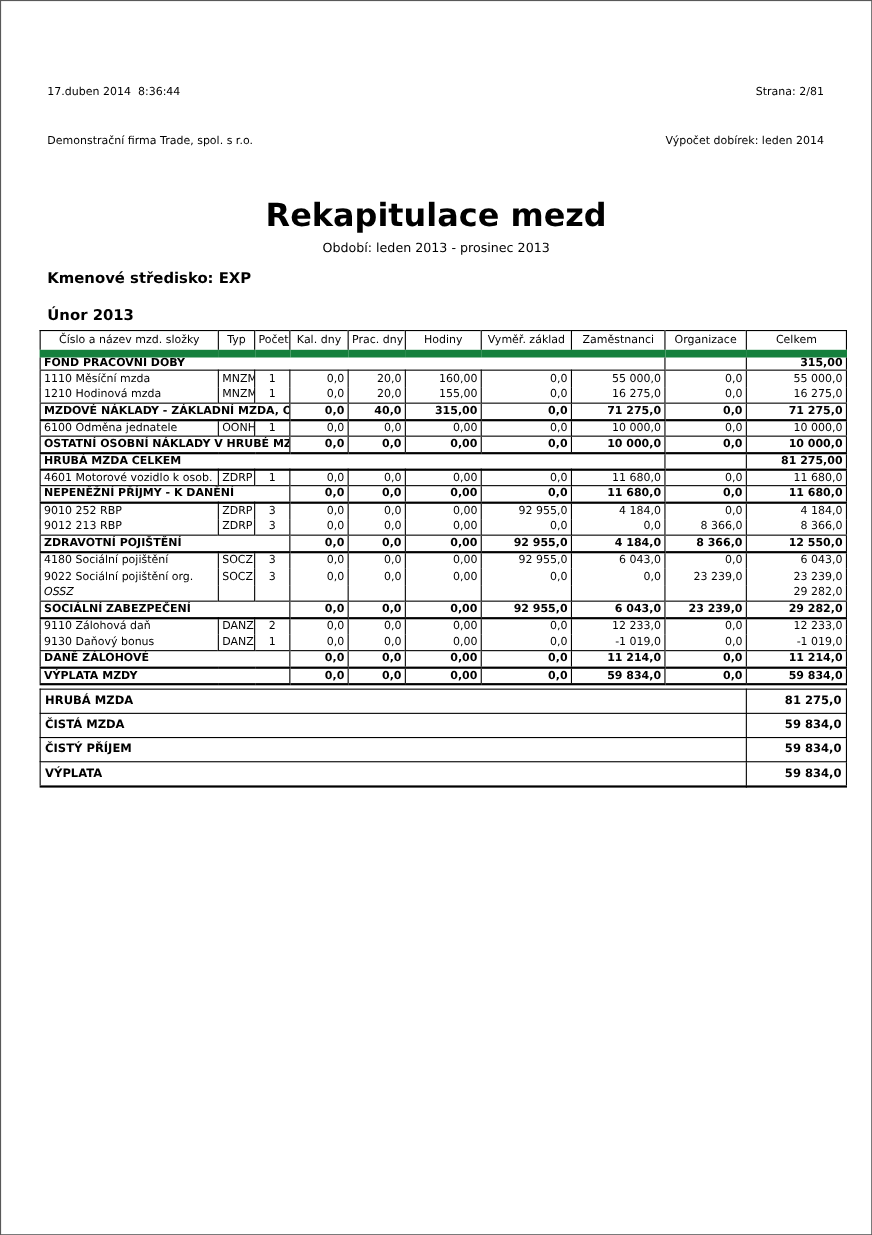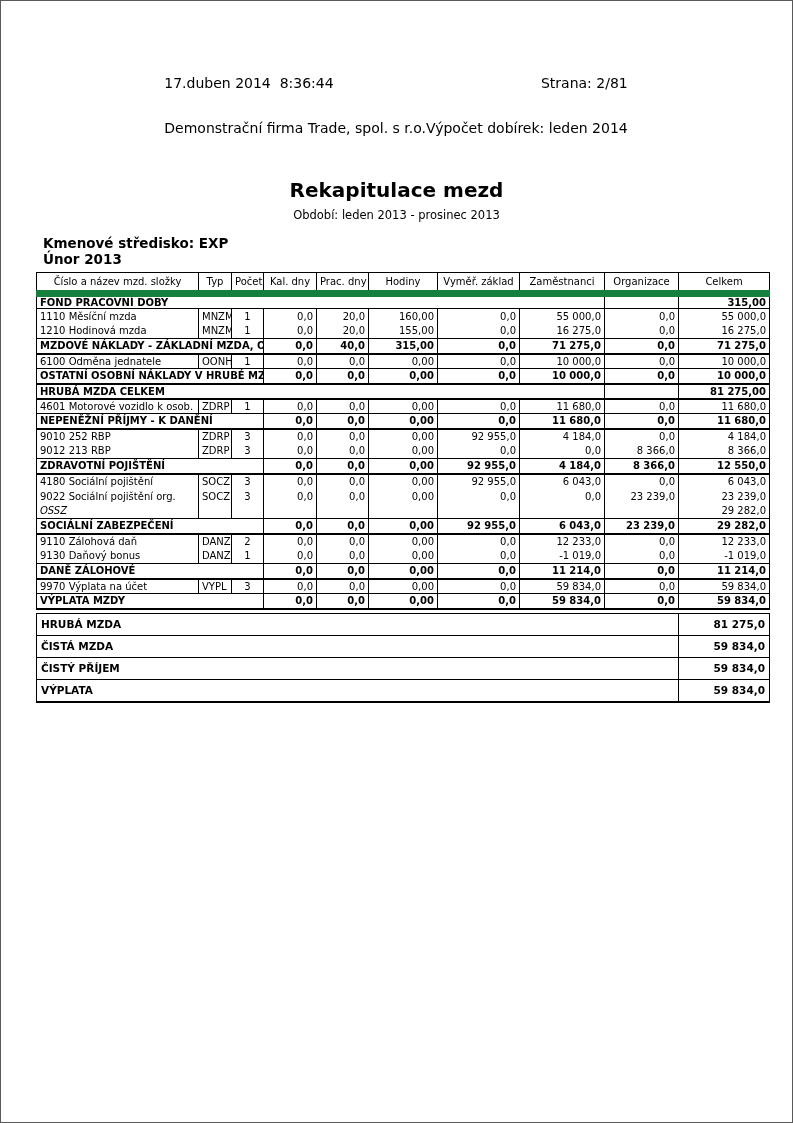--- a/index.html
+++ b/index.html
@@ -1,26 +1,26 @@
 <!DOCTYPE html>
 <html><head>
 <meta charset="utf-8">
 <style>
   html,body { margin:0; padding:0; background:#ffffff; }
   body { font-family:"DejaVu Sans","Liberation Sans",sans-serif; color:#000; }
   .page { box-sizing:border-box; width:793px; height:1123px; border:1px solid #595959;
           background:#fff; padding-top:45px; overflow:hidden; }
-  .meta { display:flex; justify-content:center; margin:0 43px 0 42px;
-          font-size:14px; line-height:15px; }
+  .meta { display:flex; justify-content:space-between; margin:0 43px 0 42px;
+          font-size:10px; line-height:15px; }
   .meta div { white-space:pre; }
   .meta-right { text-align:right; }
-  .title { text-align:center; font-size:20px; font-weight:bold; margin-top:12px; letter-spacing:0; }
+  .title { text-align:center; font-size:29px; font-weight:bold; margin-top:12px; letter-spacing:0; }
   .subtitle { text-align:center; font-size:11.5px; margin-top:6px; }
   .center-label { font-size:13.5px; font-weight:bold; margin:13px 0 0 42px; }
-  .month-label { font-size:13.5px; font-weight:bold; margin:0 0 5px 42px; }
+  .month-label { font-size:13.5px; font-weight:bold; margin:18px 0 5px 42px; }
 
   table.rpt { margin-left:35px; border-collapse:collapse; table-layout:fixed; width:733px;
               font-size:10px; border:1px solid #000; }
   table.rpt th, table.rpt td { padding:0 3px; overflow:hidden; white-space:nowrap;
               border-left:1px solid #000; vertical-align:middle; }
   table.rpt th:first-child, table.rpt td:first-child { border-left:none; }
   table.rpt thead tr { height:21px; }
   table.rpt thead th { font-weight:normal; text-align:center; border-bottom:7px solid #15803d; }
   table.rpt tbody tr { height:15px; }
   tr.row-section, tr.row-sectiontotal, tr.row-summary { height:18px; }
@@ -282,32 +282,20 @@
         <tr class="row-summary">
           <td class="c-label" colspan="3">DANĚ ZÁLOHOVÉ</td>
           <td class="num">0,0</td>
           <td class="num">0,0</td>
           <td class="num">0,00</td>
           <td class="num">0,0</td>
           <td class="num">11 214,0</td>
           <td class="num">0,0</td>
           <td class="num">11 214,0</td>
         </tr>
-        <tr class="row-detail">
-          <td class="c-label">9970 Výplata na účet</td>
-          <td class="c-typ">VYPL</td>
-          <td class="c-pocet">3</td>
-          <td class="num">0,0</td>
-          <td class="num">0,0</td>
-          <td class="num">0,00</td>
-          <td class="num">0,0</td>
-          <td class="num">59 834,0</td>
-          <td class="num">0,0</td>
-          <td class="num">59 834,0</td>
-        </tr>
         <tr class="row-summary">
           <td class="c-label" colspan="3">VÝPLATA MZDY</td>
           <td class="num">0,0</td>
           <td class="num">0,0</td>
           <td class="num">0,00</td>
           <td class="num">0,0</td>
           <td class="num">59 834,0</td>
           <td class="num">0,0</td>
           <td class="num">59 834,0</td>
         </tr>

